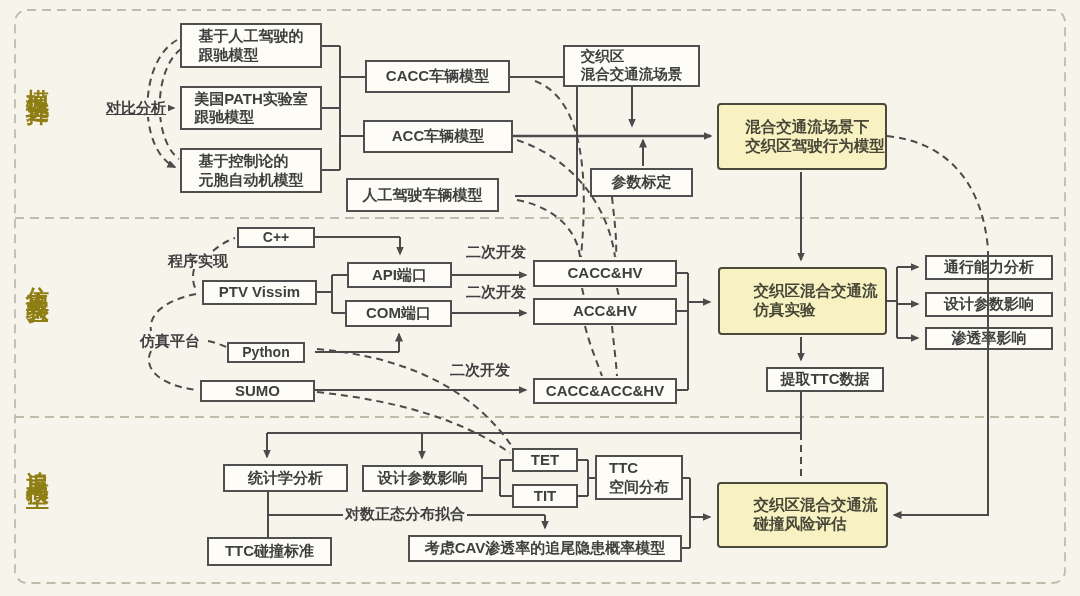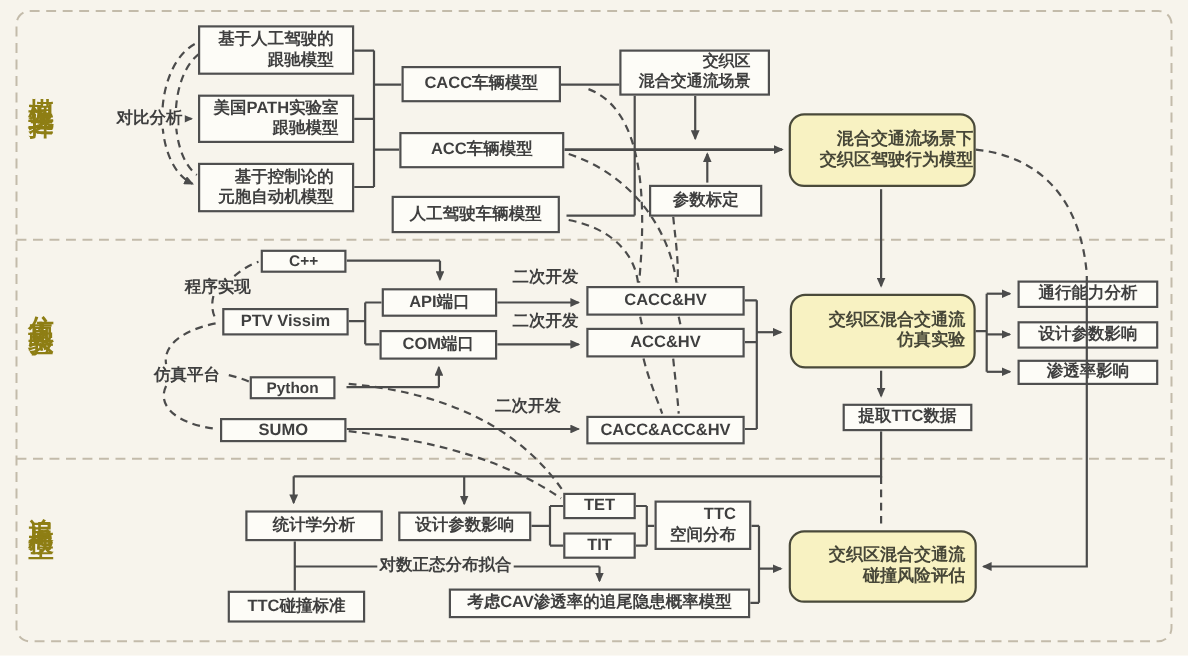--- a/index.html
+++ b/index.html
@@ -4,26 +4,26 @@
 <style>
   html,body{margin:0;padding:0;}
   body{font-family:"Liberation Sans","DejaVu Sans",sans-serif;}
   #canvas{position:relative;width:1080px;height:596px;background:#f7f4ec;overflow:hidden;}
   svg{position:absolute;left:0;top:0;}
   #base-layer{z-index:1;}
   #overlay-layer{z-index:3;pointer-events:none;}
   .node{
     position:absolute;z-index:2;box-sizing:border-box;
     background:#fdfcf7;border:2px solid #4f4f4f;
-    display:flex;align-items:center;justify-content:center;text-align:right;
+    display:flex;align-items:center;justify-content:center;text-align:left;
     font-weight:700;font-size:15px;line-height:1.22;color:#3f3f3f;
     white-space:pre-line;
   }
   .node.hl{
-    background:#f8f2c2;border:2.5px solid #4a4a3a;border-radius:14px;
+    background:#f8f2c2;border:2.5px solid #4a4a3a;border-radius:4px;
     font-size:15.5px;color:#474738;z-index:2;padding-left:26px;
   }
   .node.sm{font-size:14px;}
   .seclabel{
     position:absolute;z-index:2;writing-mode:vertical-rl;text-orientation:upright;
     color:#8e7e14;font-weight:700;font-size:23px;letter-spacing:5px;line-height:1;
   }
   .flabel{
     position:absolute;z-index:2;font-weight:700;font-size:15px;color:#3f3f3f;
     white-space:nowrap;line-height:1.1;
@@ -111,21 +111,21 @@
   <div class="seclabel" style="left:26px;top:452px;">追尾模型</div>
 
   <div class="node" style="left:180px;top:23px;width:142px;height:45px;">基于人工驾驶的
 跟驰模型</div>
   <div class="node" style="left:180px;top:86px;width:142px;height:44px;">美国PATH实验室
 跟驰模型</div>
   <div class="node" style="left:180px;top:148px;width:142px;height:45px;">基于控制论的
 元胞自动机模型</div>
   <div class="node" style="left:365px;top:60px;width:145px;height:33px;">CACC车辆模型</div>
   <div class="node" style="left:363px;top:120px;width:150px;height:33px;">ACC车辆模型</div>
-  <div class="node" style="left:356px;top:178px;width:153px;height:34px;">人工驾驶车辆模型</div>
+  <div class="node" style="left:346px;top:178px;width:153px;height:34px;">人工驾驶车辆模型</div>
   <div class="node" style="left:563px;top:45px;width:137px;height:42px;font-size:14.5px;">交织区
 混合交通流场景</div>
   <div class="node" style="left:590px;top:168px;width:103px;height:29px;">参数标定</div>
   <div class="node hl" style="left:717px;top:103px;width:170px;height:67px;">混合交通流场景下
 交织区驾驶行为模型</div>
 
   <div class="node sm" style="left:237px;top:227px;width:78px;height:21px;">C++</div>
   <div class="node" style="left:202px;top:280px;width:115px;height:25px;">PTV Vissim</div>
   <div class="node sm" style="left:227px;top:342px;width:78px;height:21px;">Python</div>
   <div class="node" style="left:200px;top:380px;width:115px;height:22px;">SUMO</div>
@@ -145,21 +145,21 @@
   <div class="node" style="left:207px;top:537px;width:125px;height:29px;">TTC碰撞标准</div>
   <div class="node" style="left:362px;top:465px;width:121px;height:27px;">设计参数影响</div>
   <div class="node" style="left:512px;top:448px;width:66px;height:24px;">TET</div>
   <div class="node" style="left:512px;top:484px;width:66px;height:24px;">TIT</div>
   <div class="node" style="left:595px;top:455px;width:88px;height:45px;">TTC
 空间分布</div>
   <div class="node" style="left:408px;top:535px;width:274px;height:27px;">考虑CAV渗透率的追尾隐患概率模型</div>
   <div class="node hl" style="left:717px;top:482px;width:171px;height:66px;">交织区混合交通流
 碰撞风险评估</div>
 
-  <div class="flabel bg" style="left:104px;top:100px;">对比分析</div>
+  <div class="flabel bg" style="left:104px;top:100px;text-decoration:underline;">对比分析</div>
   <div class="flabel" style="left:168px;top:253px;">程序实现</div>
   <div class="flabel" style="left:140px;top:333px;">仿真平台</div>
   <div class="flabel" style="left:466px;top:244px;">二次开发</div>
   <div class="flabel" style="left:466px;top:284px;">二次开发</div>
   <div class="flabel" style="left:450px;top:362px;">二次开发</div>
   <div class="flabel bg" style="left:343px;top:506px;">对数正态分布拟合</div>
 
   <svg id="overlay-layer" width="1080" height="596" viewBox="0 0 1080 596">
     <defs>
       <marker id="arw2" markerWidth="9" markerHeight="8" refX="7.5" refY="4" orient="auto" markerUnits="userSpaceOnUse">

